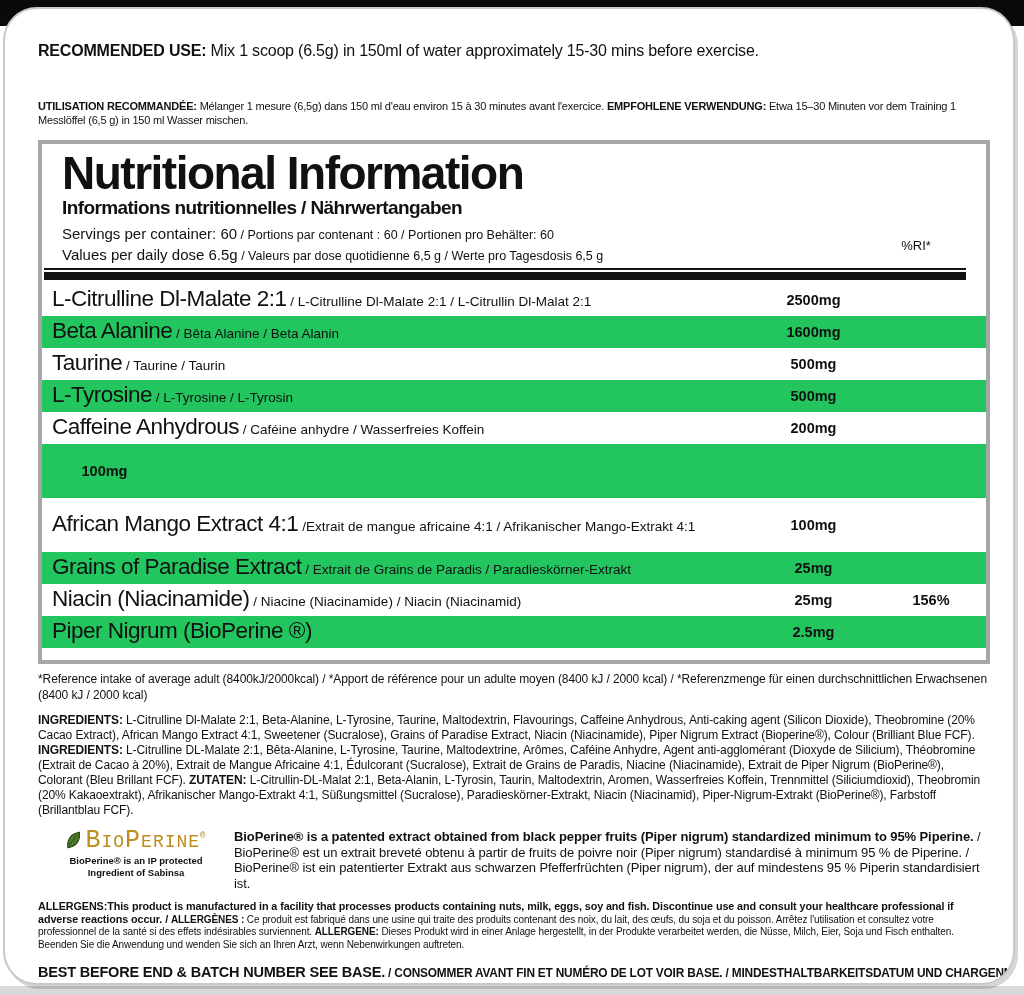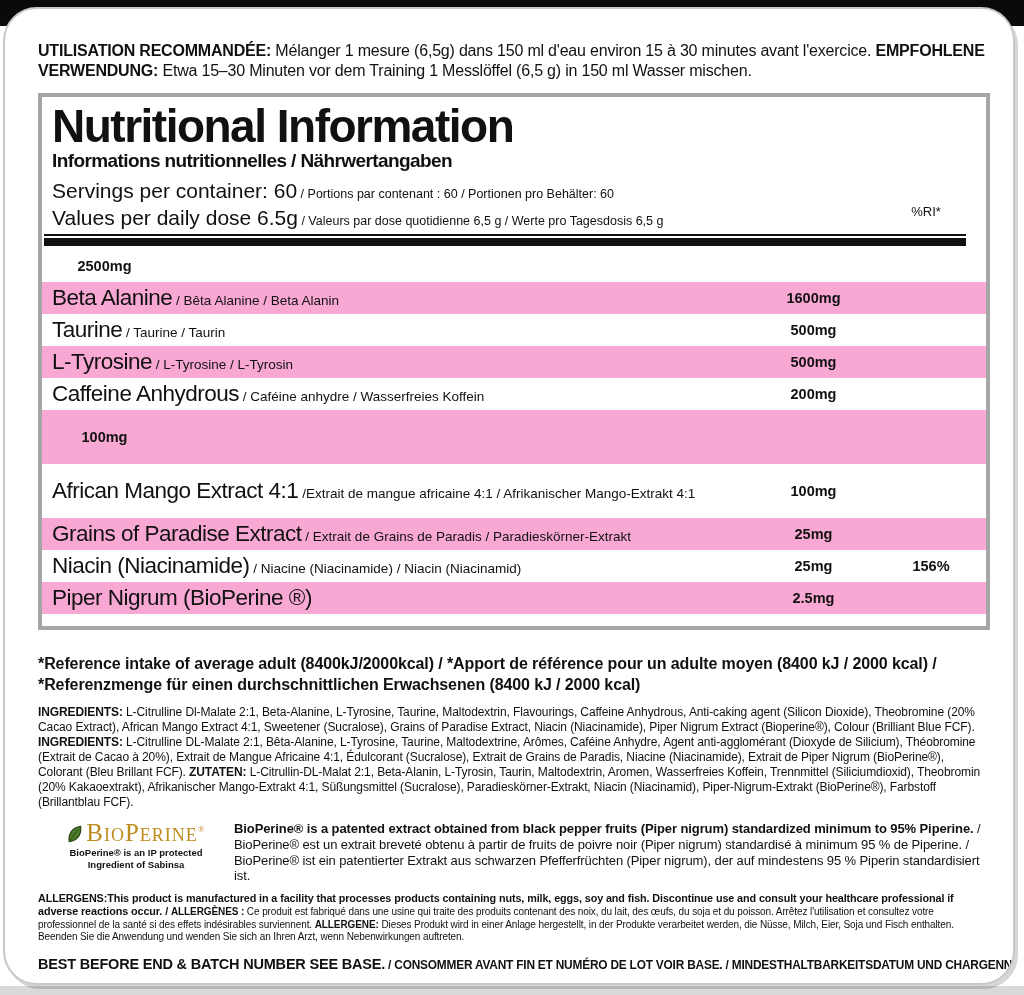--- a/index.html
+++ b/index.html
@@ -14,73 +14,74 @@
   .label{
     position:absolute;top:7px;left:3px;right:9px;bottom:10px;
     background:#fff;border:2px solid #c9c9c9;border-radius:34px;
     box-shadow:3px 4px 0 rgba(0,0,0,0.16);
     box-sizing:border-box;padding:32px 23px 0 33px;overflow:hidden;
   }
   .b{font-weight:bold;}
   .sm{font-size:0.82em;}
   .lg{font-size:1.08em;}
   .rec{font-size:16px;line-height:1.2;letter-spacing:-0.2px;}
-  .rec2{font-size:16px;line-height:1.22;letter-spacing:-0.2px;}
+  .rec2{font-size:11px;line-height:1.22;letter-spacing:-0.2px;margin-top:40px;}
 
   .box{margin-top:13px;border:4px solid #a6a6a6;padding:6px 0 12px 0;}
-  .box-pad{padding:0 10px;}
+  .box-pad{padding:0 20px;}
   .nutri-title{font-size:46px;font-weight:bold;letter-spacing:-1.5px;line-height:1.02;}
   .nutri-sub{font-size:19px;font-weight:bold;letter-spacing:-0.6px;line-height:1.05;margin-top:1px;}
 
   .head{display:flex;align-items:flex-end;margin-top:6px;}
   .head-left{flex:1;min-width:0;white-space:nowrap;}
   .head-left .ln{line-height:1.3;}
-  .seg-en{font-size:21px;}
+  .seg-en{font-size:15px;}
   .seg-frde{font-size:12.5px;}
   .head-amount{width:215px;text-align:center;line-height:1.12;}
   .ha-main{font-size:17.5px;white-space:nowrap;}
   .ha-sub{font-size:11.5px;white-space:nowrap;}
   .head-ri{width:100px;text-align:center;font-size:13px;padding-bottom:12px;}
 
   .rule-thin{height:2px;background:#111;margin:3px 20px 0 2px;}
   .rule-thick{height:8px;background:#111;margin:2px 20px 4px 2px;}
 
   .row{display:flex;align-items:center;min-height:32px;}
   .row.tall{min-height:54px;}
-  .row.shaded{background:#f9a8d4;}
+  .row.shaded{background:#22c55e;}
   .name-cell{flex:1;min-width:0;padding:1px 0 2px 10px;line-height:1.02;}
   .nm{font-size:22.5px;letter-spacing:-0.5px;}
   .tr{font-size:13.5px;}
   .amt{width:125px;text-align:center;font-size:14.5px;font-weight:bold;flex-shrink:0;}
   .ri{width:110px;text-align:center;font-size:14.5px;font-weight:bold;flex-shrink:0;}
 
-  .footnote{margin-top:24px;font-size:16px;line-height:1.28;letter-spacing:-0.1px;font-weight:bold;}
+  .footnote{margin-top:8px;font-size:12px;line-height:1.28;letter-spacing:-0.1px;}
   .ingredients{margin-top:10px;font-size:12px;line-height:1.25;letter-spacing:-0.1px;}
   .bio{display:flex;margin-top:9px;align-items:flex-start;}
   .bio-logo{width:196px;flex-shrink:0;text-align:center;padding-top:1px;}
   .bio-brand{
-    font-family:Liberation Serif, serif;
+    font-family:Liberation Mono, monospace;
     font-variant:small-caps;font-size:25px;color:#bf8c1e;
     letter-spacing:1px;line-height:1;white-space:nowrap;
   }
   .bio-brand sup{font-size:9px;color:#bf8c1e;}
   .leaf{display:inline-block;vertical-align:-2px;margin-right:2px;transform:rotate(-8deg);}
   .bio-tag{font-size:9.5px;font-weight:bold;line-height:1.12;margin-top:1px;}
   .bio-text{flex:1;font-size:13px;line-height:1.2;letter-spacing:-0.1px;padding-top:2px;}
   .allergens{margin-top:8px;font-size:10px;line-height:1.24;letter-spacing:-0.1px;}
   .best{margin-top:13px;font-size:14.5px;font-weight:bold;white-space:nowrap;letter-spacing:-0.2px;}
 </style>
 </head>
 <body>
 
 <div class="top-band"></div>
 <div class="bottom-strip"></div>
 
 <div class="label">
 
+  <div class="rec"><span class="b">RECOMMENDED USE:</span><span> Mix 1 scoop (6.5g) in 150ml of water approximately 15-30 mins before exercise.</span></div>
   <div class="rec2"><span class="b">UTILISATION RECOMMANDÉE:</span><span> Mélanger 1 mesure (6,5g) dans 150 ml d'eau environ 15 à 30 minutes avant l'exercice. </span><span class="b">EMPFOHLENE VERWENDUNG:</span><span> Etwa 15–30 Minuten vor dem Training 1 Messlöffel (6,5 g) in 150 ml Wasser mischen.</span></div>
 
   <div class="box">
     <div class="box-pad">
       <div class="nutri-title">Nutritional Information</div>
       <div class="nutri-sub">Informations nutritionnelles / Nährwertangaben</div>
 
       <div class="head">
         <div class="head-left">
           <div class="ln"><span class="seg-en">Servings per container: 60</span><span class="seg-frde"> / Portions par contenant : 60 / Portionen pro Behälter: 60</span></div>
@@ -88,20 +89,21 @@
         </div>
         <div class="head-ri">%RI*</div>
       </div>
     </div>
 
     <div class="rule-thin"></div>
     <div class="rule-thick"></div>
 
     <div>
         <div class="row">
+          <div class="name-cell"><span class="nm">L-Citrulline Dl-Malate 2:1</span><span class="tr"> / L-Citrulline Dl-Malate 2:1 / L-Citrullin Dl-Malat 2:1</span></div>
           <div class="amt">2500mg</div>
           <div class="ri"></div>
         </div>
         <div class="row shaded">
           <div class="name-cell"><span class="nm">Beta Alanine</span><span class="tr"> / Bêta Alanine / Beta Alanin</span></div>
           <div class="amt">1600mg</div>
           <div class="ri"></div>
         </div>
         <div class="row">
           <div class="name-cell"><span class="nm">Taurine</span><span class="tr"> / Taurine / Taurin</span></div>

